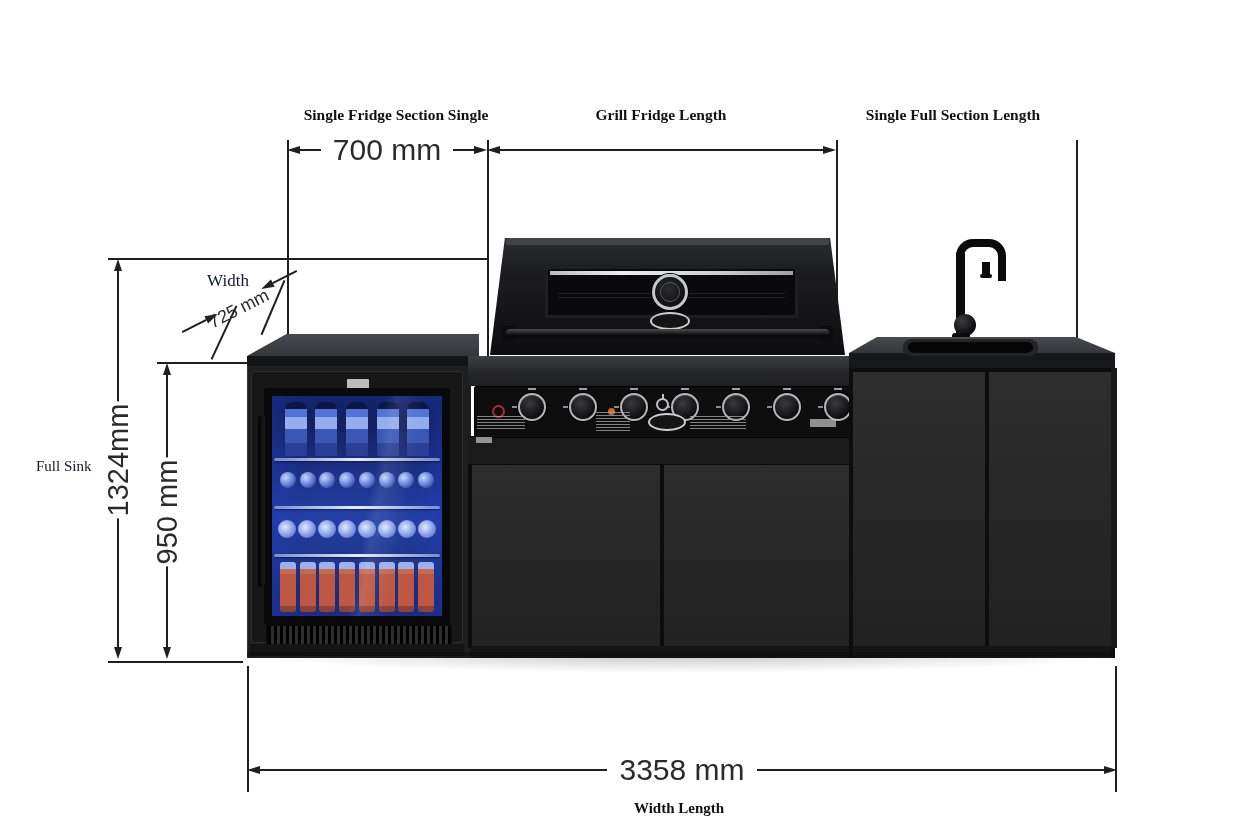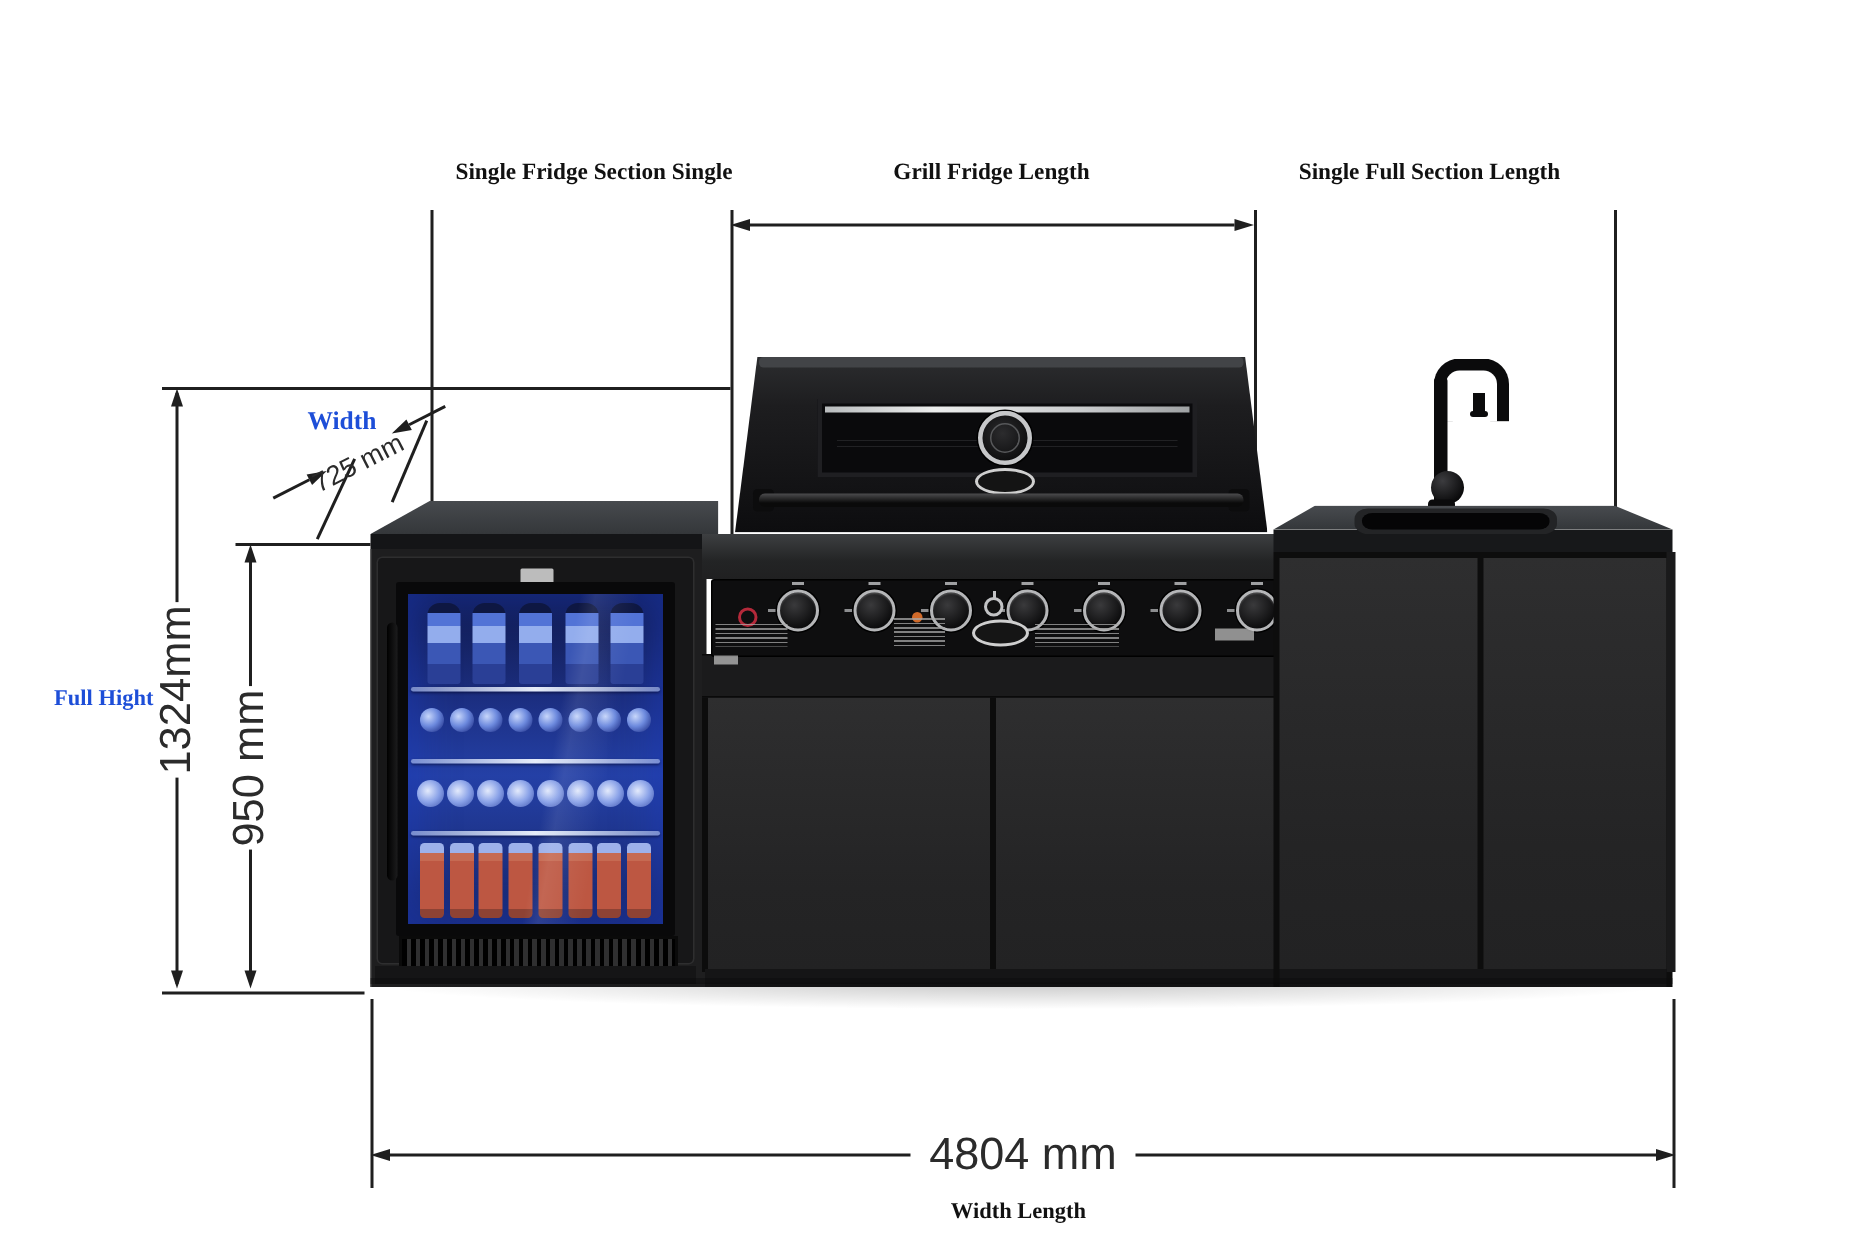--- a/index.html
+++ b/index.html
@@ -4,22 +4,22 @@
 <style>
   html,body{margin:0;padding:0;background:#fff;}
   #stage{position:relative;width:1248px;height:832px;background:#ffffff;overflow:hidden;
          font-family:"Liberation Sans",sans-serif;color:#222;}
   
   .title{position:absolute;left:26px;top:16px;font-family:"Liberation Serif",serif;
          font-weight:bold;font-size:36px;letter-spacing:-.5px;color:#0d0d0d;white-space:nowrap;}
   .seclabel{position:absolute;transform:translateX(-50%);font-family:"Liberation Serif",serif;
             font-weight:bold;font-size:15.5px;color:#111;white-space:nowrap;}
   .dimnum{font-size:30px;color:#2b2b2b;white-space:nowrap;padding:0 12px;line-height:1;}
-  .smallserif{position:absolute;font-family:"Liberation Serif",serif;font-weight:bold;
-              font-size:15px;color:#1d4ed8;white-space:nowrap;}
+  .smallserif{position:absolute;font-family:"Liberation Serif",serif;font-weight:normal;
+              font-size:15px;color:#0f172a;white-space:nowrap;}
   .vlabel{position:absolute;font-size:29px;color:#2b2b2b;white-space:nowrap;background:#fff;
           padding:6px 2px;transform:translate(-50%,-50%) rotate(-90deg);}
   
   .dline{position:absolute;background:#1f1f1f;}
   .dimrow{position:absolute;display:flex;align-items:center;height:30px;}
   .dimrow .seg{flex:1;height:1.5px;background:#1f1f1f;}
   .arrL{width:0;height:0;border-top:4px solid transparent;border-bottom:4px solid transparent;
         border-right:13px solid #1f1f1f;}
   .arrR{width:0;height:0;border-top:4px solid transparent;border-bottom:4px solid transparent;
         border-left:13px solid #1f1f1f;}
@@ -133,41 +133,48 @@
 </head>
 <body>
 
 <div id="stage">
 
 
   <div class="seclabel" style="left:396px;top:106px;">Single Fridge Section Single</div>
   <div class="seclabel" style="left:661px;top:106px;">Grill Fridge Length</div>
   <div class="seclabel" style="left:953px;top:106px;">Single Full Section Length</div>
 
+  <div class="dimrow" style="left:287px;top:135px;width:200px;">
+    <span class="arrL"></span>
+      <span class="seg"></span>
+    <span class="dimnum">700 mm</span>
+    <span class="seg"></span>
+      <span class="arrR"></span>
+  </div>
   <div class="dimrow" style="left:487px;top:135px;width:349px;">
     <span class="arrL"></span>
       <span class="seg"></span>
     <span class="seg"></span>
       <span class="arrR"></span>
   </div>
 
   <div class="dline" style="left:287px;top:140px;width:1.5px;height:194px;"></div>
   <div class="dline" style="left:487px;top:140px;width:1.5px;height:226px;"></div>
   <div class="dline" style="left:836px;top:140px;width:1.5px;height:210px;"></div>
   <div class="dline" style="left:1076px;top:140px;width:1.5px;height:198px;"></div>
 
   <div class="dline" style="left:108px;top:258px;width:379px;height:1.5px;"></div>
   <div class="dline" style="left:157px;top:362px;width:90px;height:1.5px;"></div>
   <div class="dline" style="left:108px;top:661px;width:135px;height:1.5px;"></div>
 
   <div class="dline" style="left:117px;top:262px;width:1.5px;height:394px;"></div>
   <span class="arrU" style="left:114px;top:259px;"></span>
   <span class="arrD" style="left:114px;top:647px;"></span>
   <div class="vlabel" style="left:118px;top:460px;">1324mm</div>
-  <div class="smallserif" style="left:36px;top:458px;">Full Hight</div>
+  <div class="smallserif" style="left:36px;top:458px;">Full Sink</div>
 
   <div class="dline" style="left:166px;top:366px;width:1.5px;height:290px;"></div>
   <span class="arrU" style="left:163px;top:363px;"></span>
   <span class="arrD" style="left:163px;top:647px;"></span>
   <div class="vlabel" style="left:167px;top:512px;">950 mm</div>
 
   <div class="smallserif" style="left:228px;top:281px;transform:translate(-50%,-50%);font-size:17px;">Width</div>
   <div class="wline" style="left:272px;top:278px;height:59px;transform:rotate(23deg);"></div>
   <div class="wline" style="left:223px;top:303px;height:59px;transform:rotate(25deg);"></div>
   <div class="warrow" style="left:180px;top:319px;width:40px;transform:rotate(-27deg);">
@@ -284,19 +291,19 @@
   <div class="abs basin"></div>
 
   <div class="abs floorline"></div>
   <div class="abs floorshadow"></div>
 
   <div class="dline" style="left:247px;top:666px;width:1.5px;height:126px;"></div>
   <div class="dline" style="left:1115px;top:666px;width:1.5px;height:126px;"></div>
   <div class="dimrow" style="left:247px;top:755px;width:870px;">
     <span class="arrL"></span>
       <span class="seg"></span>
-    <span class="dimnum">4804 mm</span>
+    <span class="dimnum">3358 mm</span>
     <span class="seg"></span>
       <span class="arrR"></span>
   </div>
   <div class="seclabel" style="left:679px;top:800px;font-size:15px;">Width Length</div>
 
 </div>
 
 </body></html>

